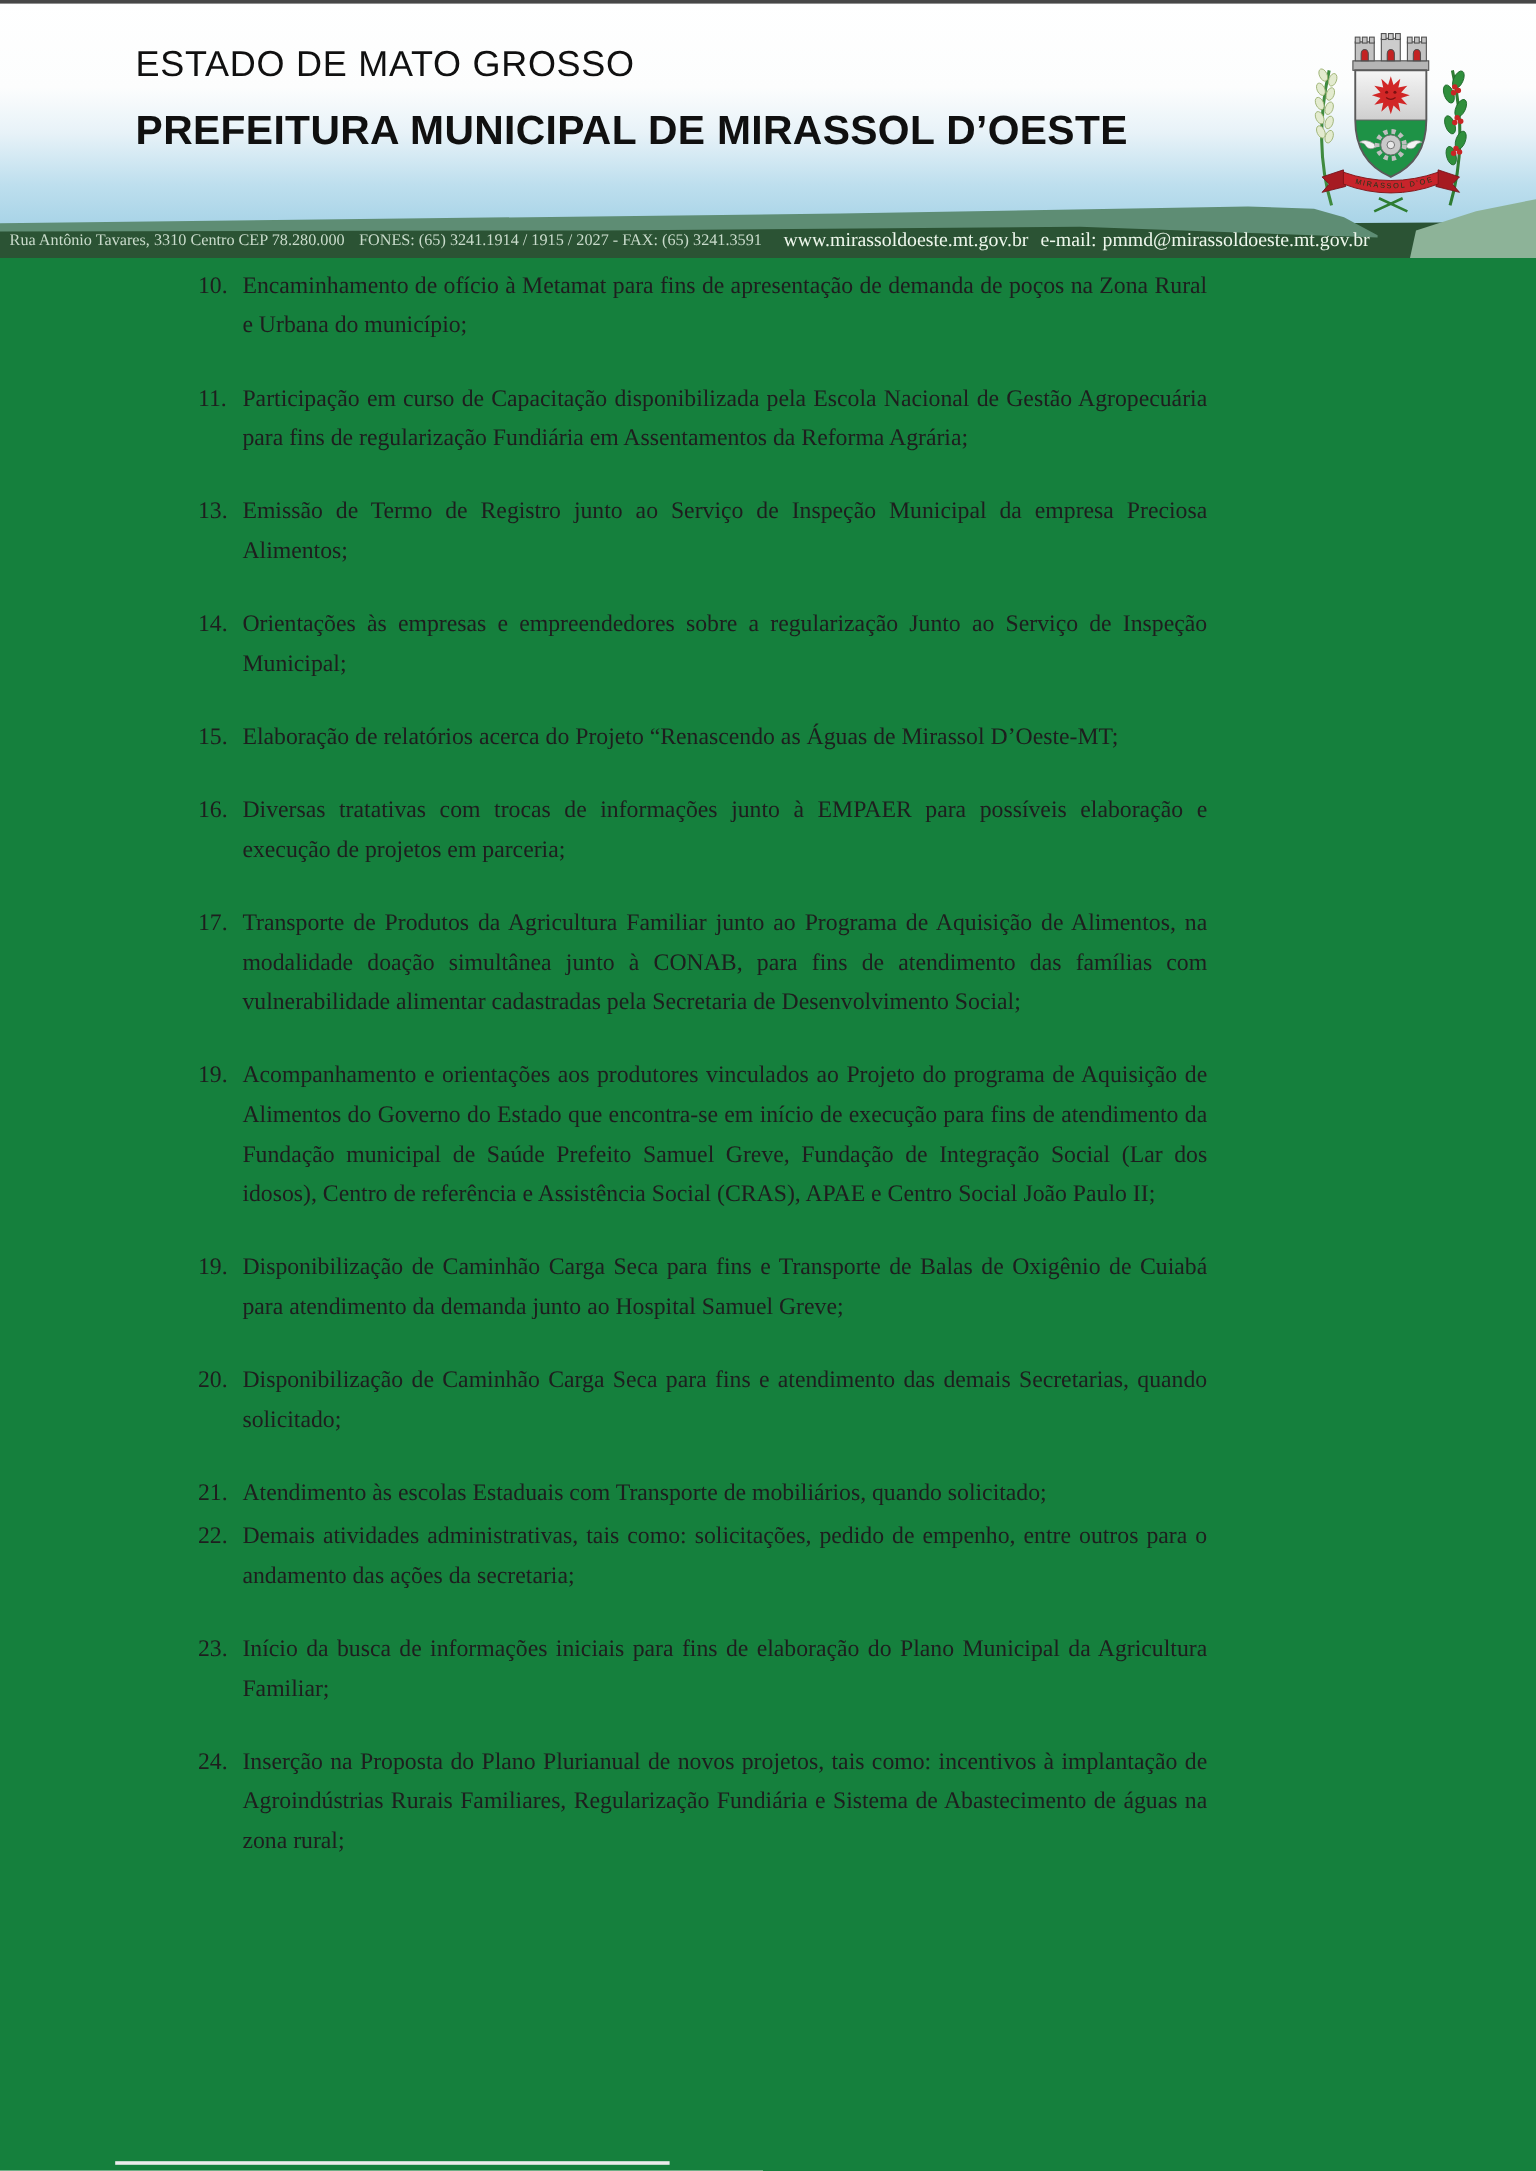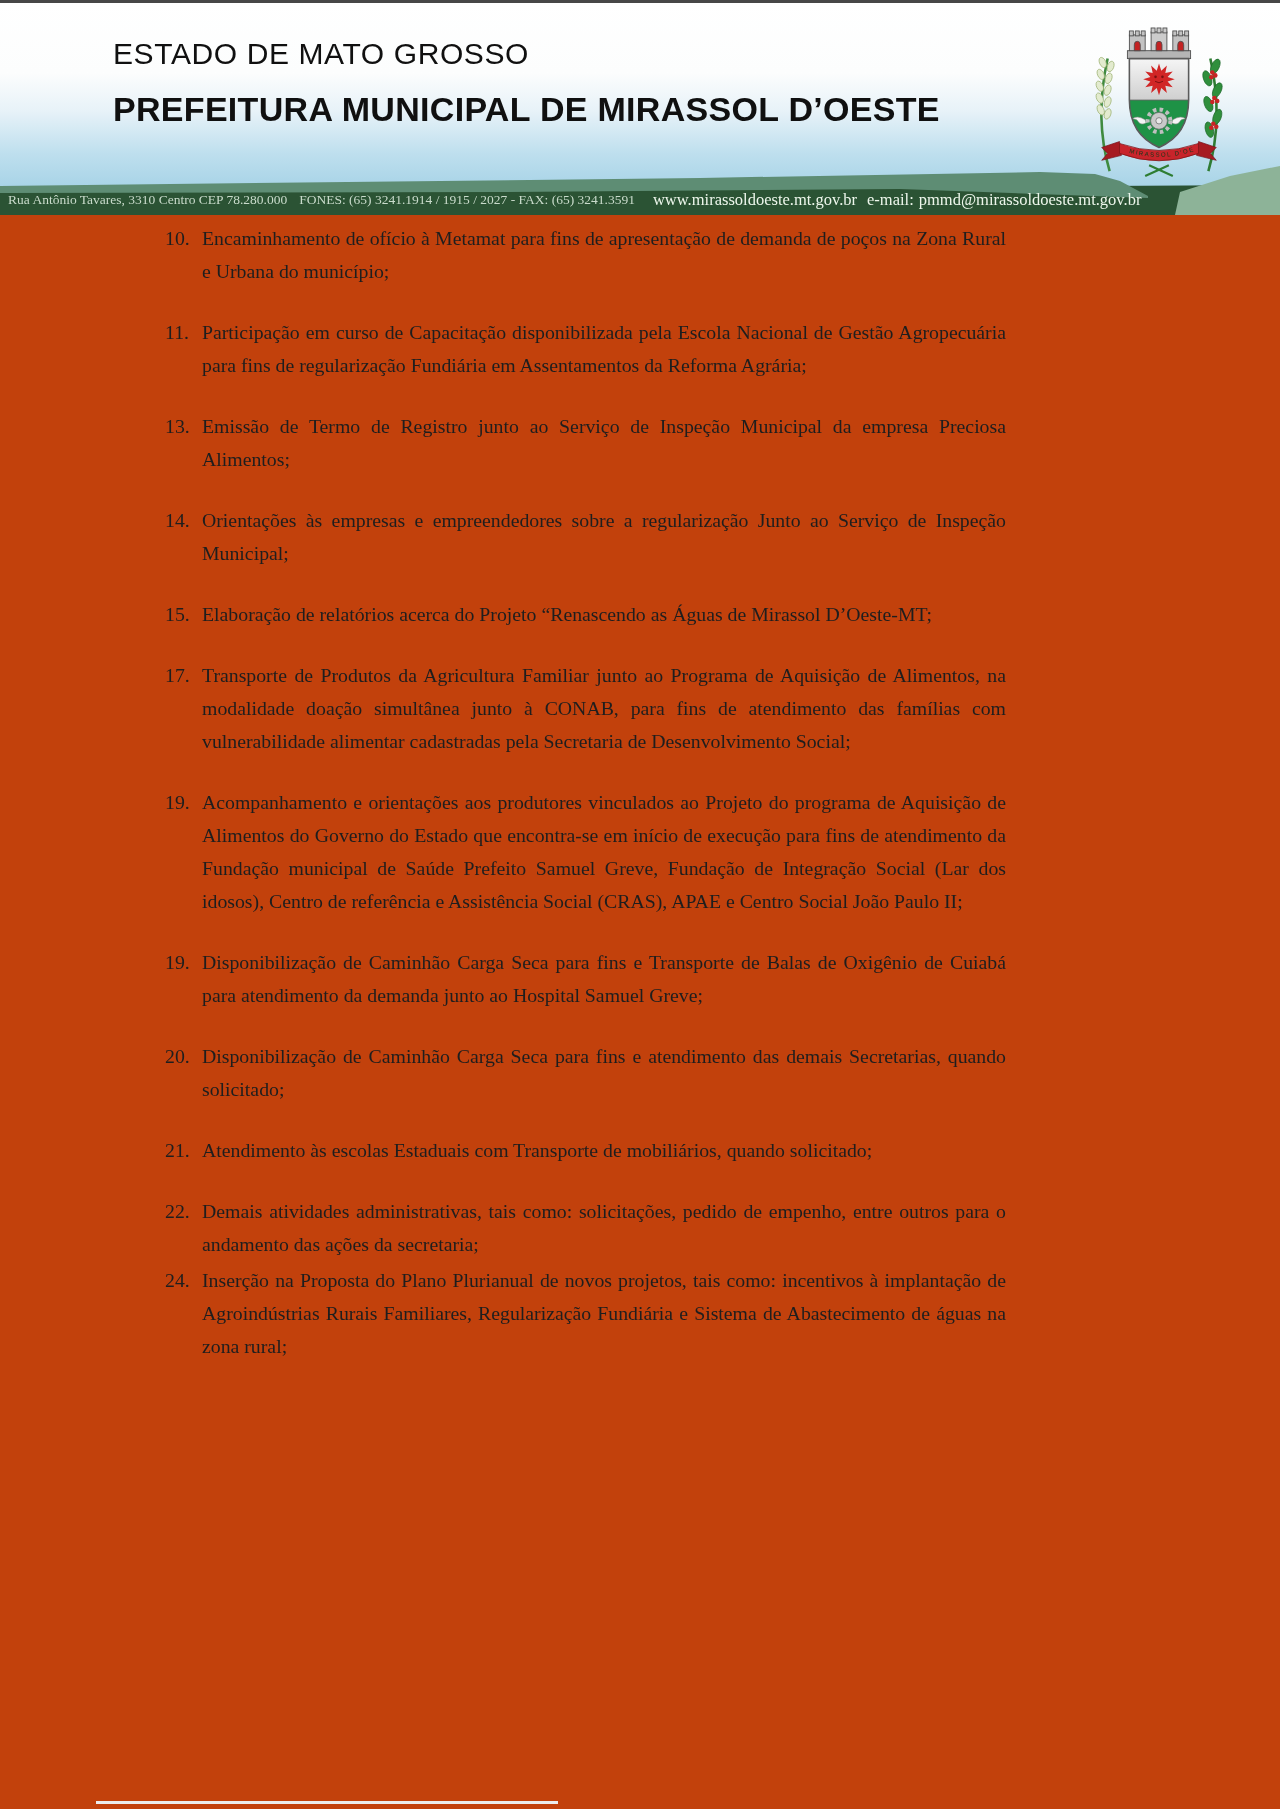--- a/index.html
+++ b/index.html
@@ -1,16 +1,16 @@
 <!DOCTYPE html>
 <html style="--band-green: #2b5334; --hill-green: #5e8d74; --hill-light-green: #8db398; --sky-blue: #a5d2e6; --shield-green: #1e9246; --ribbon-red: #c8242b; --sun-red: #d12626;"><head>
 <meta charset="utf-8">
 <style>
   html,body{margin:0;padding:0;background:#fff;}
-  .page{position:relative;width:1280px;height:1809px;background:#c2410c;overflow:hidden;
+  .page{position:relative;width:1280px;height:1809px;background:#15803d;overflow:hidden;
         font-family:"Liberation Serif", serif;}
   .top-edge{position:absolute;top:0;left:0;width:100%;height:3px;background:#474747;z-index:9;}
 
   
   .letterhead{position:absolute;top:0;left:0;width:100%;height:215px;}
   .sky{position:absolute;top:0;left:0;width:100%;height:192px;
        background:linear-gradient(180deg,#ffffff 0%,#fcfdfd 38%,#e7f2f8 58%,#bedfee 80%,var(--sky-blue,#a5d2e6) 100%);}
   .hills-svg{position:absolute;left:0;top:140px;width:1280px;height:75px;display:block;}
   .hill-mid{fill:var(--hill-green,#5e8d74);}
   .hill-light{fill:var(--hill-light-green,#8db398);}
@@ -178,20 +178,24 @@
       </div>
       <div class="item">
         <span class="num">14.</span>
         <span class="txt"><span>Orientações às empresas e empreendedores sobre a regularização Junto ao Serviço de Inspeção Municipal;</span></span>
       </div>
       <div class="item">
         <span class="num">15.</span>
         <span class="txt"><span>Elaboração de relatórios acerca do Projeto “Renascendo as Águas de Mirassol D’Oeste-MT;</span></span>
       </div>
       <div class="item">
+        <span class="num">16.</span>
+        <span class="txt"><span>Diversas tratativas com trocas de informações junto à EMPAER para possíveis elaboração e execução de projetos em parceria;</span></span>
+      </div>
+      <div class="item">
         <span class="num">17.</span>
         <span class="txt"><span>Transporte de Produtos da Agricultura Familiar junto ao Programa de Aquisição de Alimentos, na modalidade doação simultânea junto à CONAB, para fins de atendimento das famílias com vulnerabilidade alimentar cadastradas pela Secretaria de Desenvolvimento Social;</span></span>
       </div>
       <div class="item">
         <span class="num">19.</span>
         <span class="txt"><span>Acompanhamento e orientações aos produtores vinculados ao Projeto do programa de Aquisição de Alimentos do Governo do Estado que encontra-se em início de execução para fins de atendimento da Fundação municipal de Saúde Prefeito Samuel Greve, Fundação de Integração Social (Lar dos idosos), Centro de referência e Assistência Social (CRAS), APAE e Centro Social João Paulo II;</span></span>
       </div>
       <div class="item">
         <span class="num">19.</span>
         <span class="txt"><span>Disponibilização de Caminhão Carga Seca para fins e Transporte de Balas de Oxigênio de Cuiabá para atendimento da demanda junto ao Hospital Samuel Greve;</span></span>
@@ -202,19 +206,23 @@
       </div>
       <div class="item">
         <span class="num">21.</span>
         <span class="txt"><span>Atendimento às escolas Estaduais com Transporte de mobiliários, quando solicitado;</span></span>
       </div>
       <div class="item">
         <span class="num">22.</span>
         <span class="txt"><span>Demais atividades administrativas, tais como: solicitações, pedido de empenho, entre outros para o andamento das ações da secretaria;</span></span>
       </div>
       <div class="item">
+        <span class="num">23.</span>
+        <span class="txt"><span>Início da busca de informações iniciais para fins de elaboração do Plano Municipal da Agricultura Familiar;</span></span>
+      </div>
+      <div class="item">
         <span class="num">24.</span>
         <span class="txt"><span>Inserção na Proposta do Plano Plurianual de novos projetos, tais como: incentivos à implantação de Agroindústrias Rurais Familiares, Regularização Fundiária e Sistema de Abastecimento de águas na zona rural;</span></span>
       </div>
     </div>
 
   <div class="artifact"></div>
 </div>
 
 </body></html>

